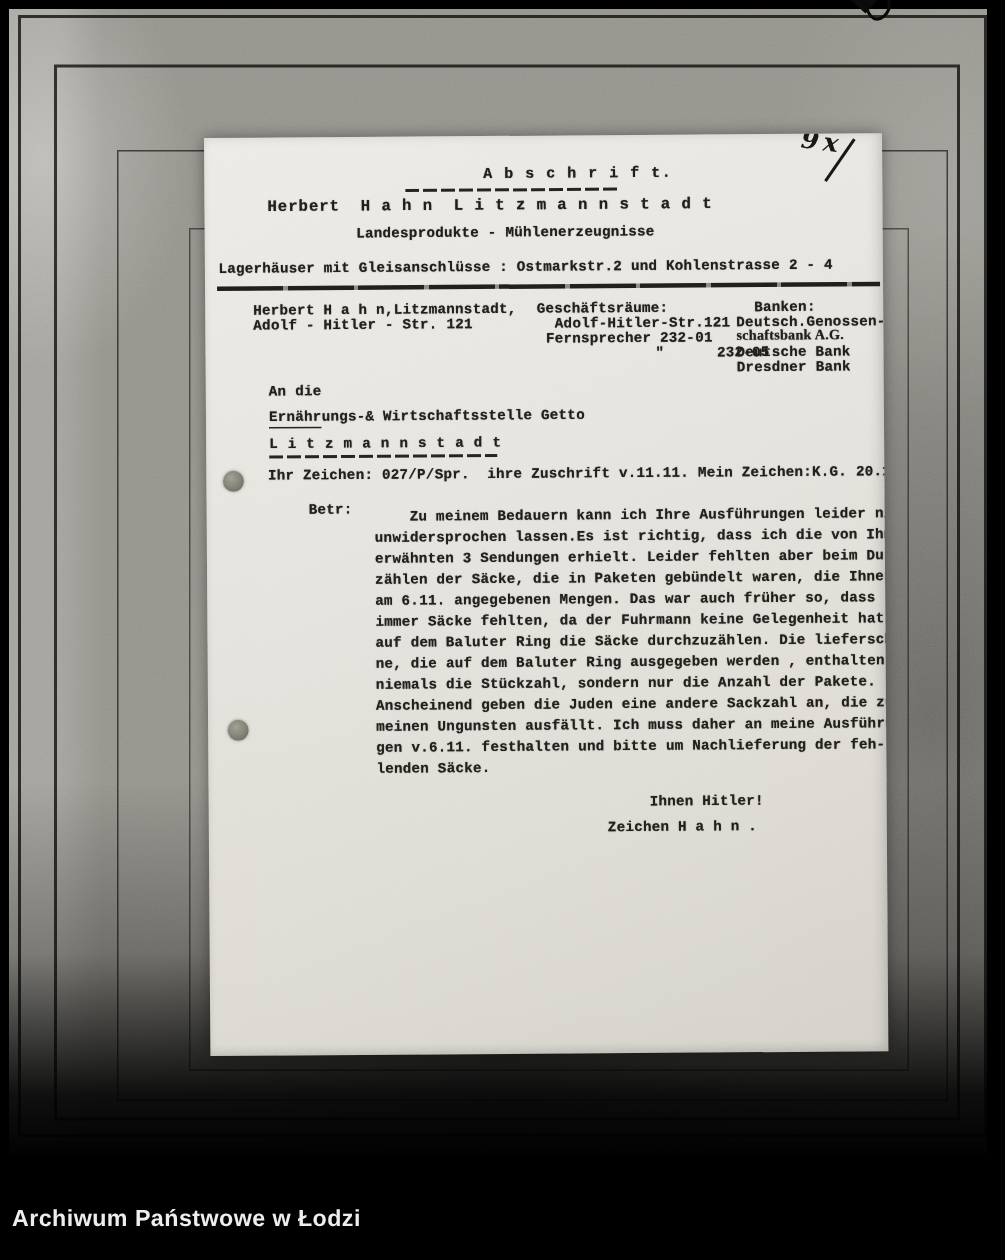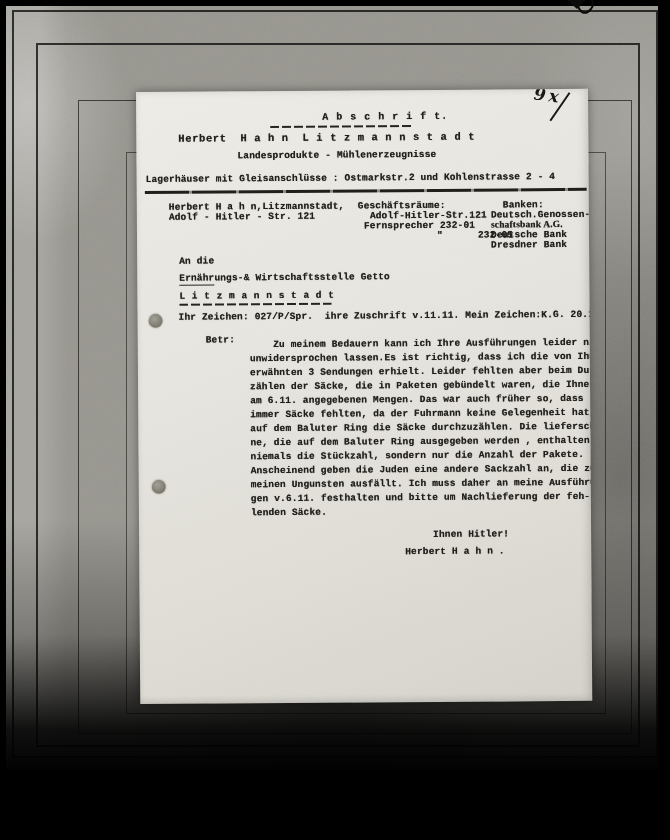--- a/index.html
+++ b/index.html
@@ -124,33 +124,34 @@
 immer Säcke fehlten, da der Fuhrmann keine Gelegenheit hat,
 auf dem Baluter Ring die Säcke durchzuzählen. Die lieferschei-
 ne, die auf dem Baluter Ring ausgegeben werden , enthalten
 niemals die Stückzahl, sondern nur die Anzahl der Pakete.
 Anscheinend geben die Juden eine andere Sackzahl an, die zu
 meinen Ungunsten ausfällt. Ich muss daher an meine Ausführun-
 gen v.6.11. festhalten und bitte um Nachlieferung der feh-
 lenden Säcke.</div>
 
     <div class="t" style="left:294px;top:439px;">Ihnen Hitler!</div>
-    <div class="t" style="left:266px;top:456px;">Herbert H a h n .</div>
+    <div class="t" style="left:266px;top:456px;">Zeichen H a h n .</div>
 
     <div class="hole" style="left:11px;top:222px;"></div>
     <div class="hole" style="left:13px;top:388px;"></div>
 
     <div class="handmark">9x</div>
     <div class="markstroke"></div>
 
     <svg class="pgrain" width="452" height="612">
       <filter id="g2">
           <feTurbulence type="fractalNoise" baseFrequency="0.8" numOctaves="2" stitchTiles="stitch"></feTurbulence>
         <feColorMatrix type="saturate" values="0"></feColorMatrix>
         <feComponentTransfer>
             <feFuncA type="linear" slope="0.07" intercept="0"></feFuncA>
           </feComponentTransfer>
       </filter>
       <rect width="452" height="612" filter="url(#g2)"></rect>
     </svg>
   </div>
 
+  <div class="caption">Archiwum Państwowe w Łodzi</div>
 </div>
 
 </body></html>

